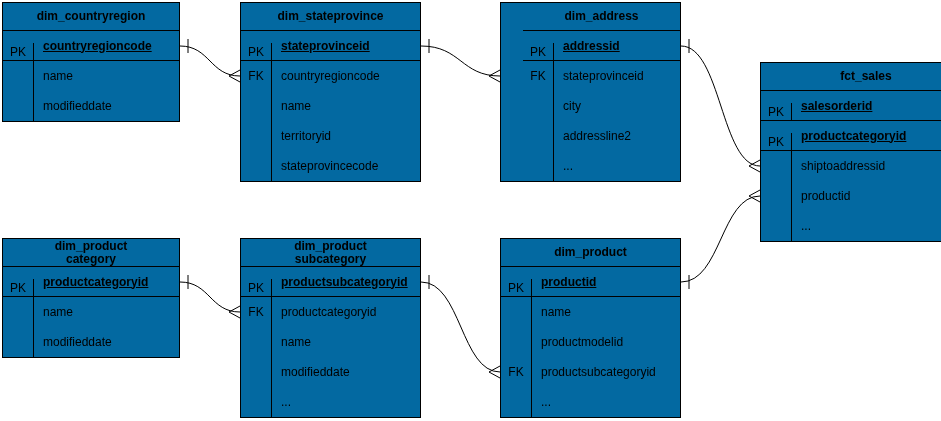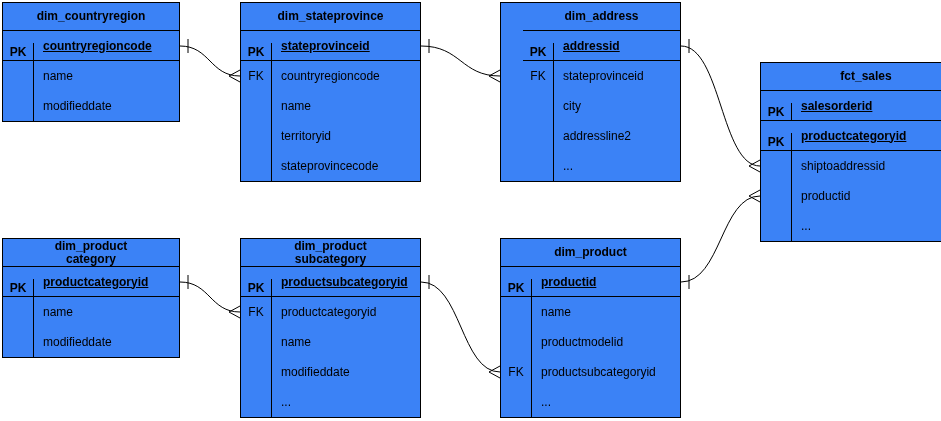--- a/index.html
+++ b/index.html
@@ -19,21 +19,21 @@
     background: #ffffff;
   }
   #edges {
     position: absolute;
     left: 0; top: 0;
     width: 941px; height: 421px;
     pointer-events: none;
   }
   .entity {
     position: absolute;
-    background: #3b82f6;
+    background: #0369a1;
     border: 1px solid #000000;
     box-sizing: border-box;
     font-size: 12px;
     color: #000000;
   }
   .t-header {
     height: 28px;
     box-sizing: border-box;
     border-bottom: 1px solid #000000;
     display: flex;
@@ -54,21 +54,21 @@
   }
   .gutter {
     width: 31px;
     flex: 0 0 31px;
     box-sizing: border-box;
     border-right: 1px solid #000000;
     display: flex;
     align-items: center;
     justify-content: center;
   }
-  .gutter.pk { font-weight: bold; margin-top: 12px; }
+  .gutter.pk { font-weight: normal; margin-top: 12px; }
   .attr {
     flex: 1;
     display: flex;
     align-items: center;
     padding-left: 9px;
     white-space: nowrap;
     overflow: hidden;
   }
   .attr.pk {
     font-weight: bold;

